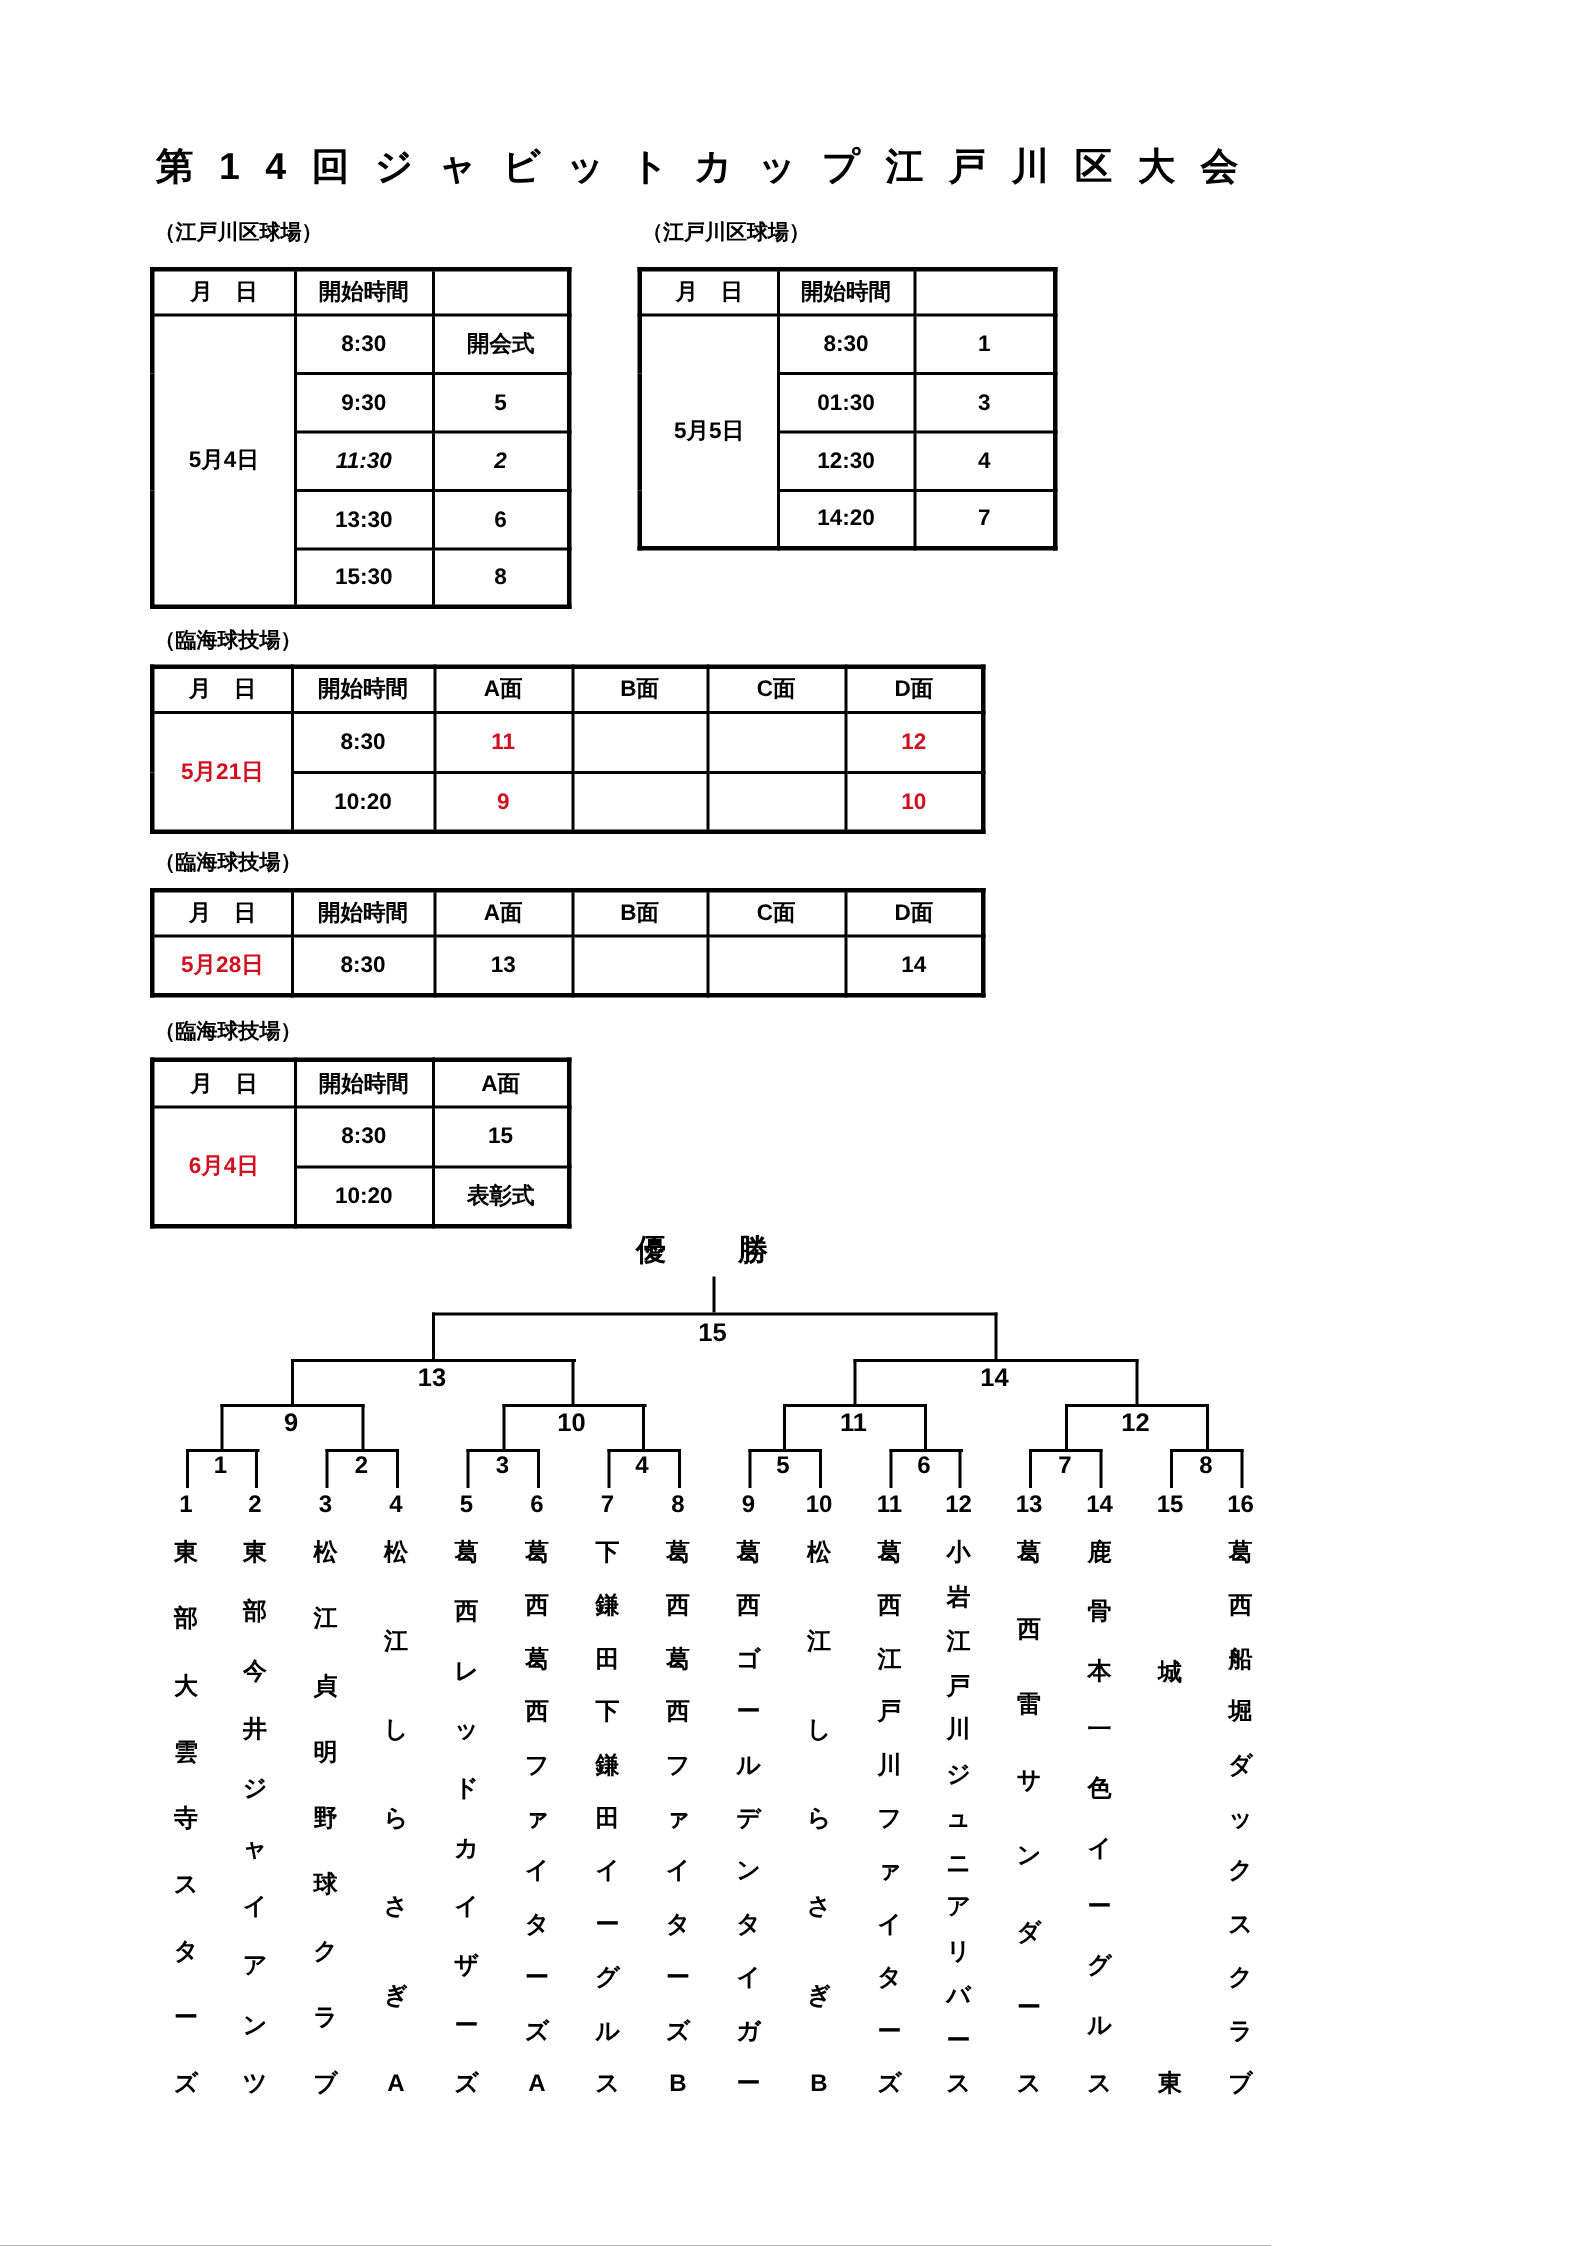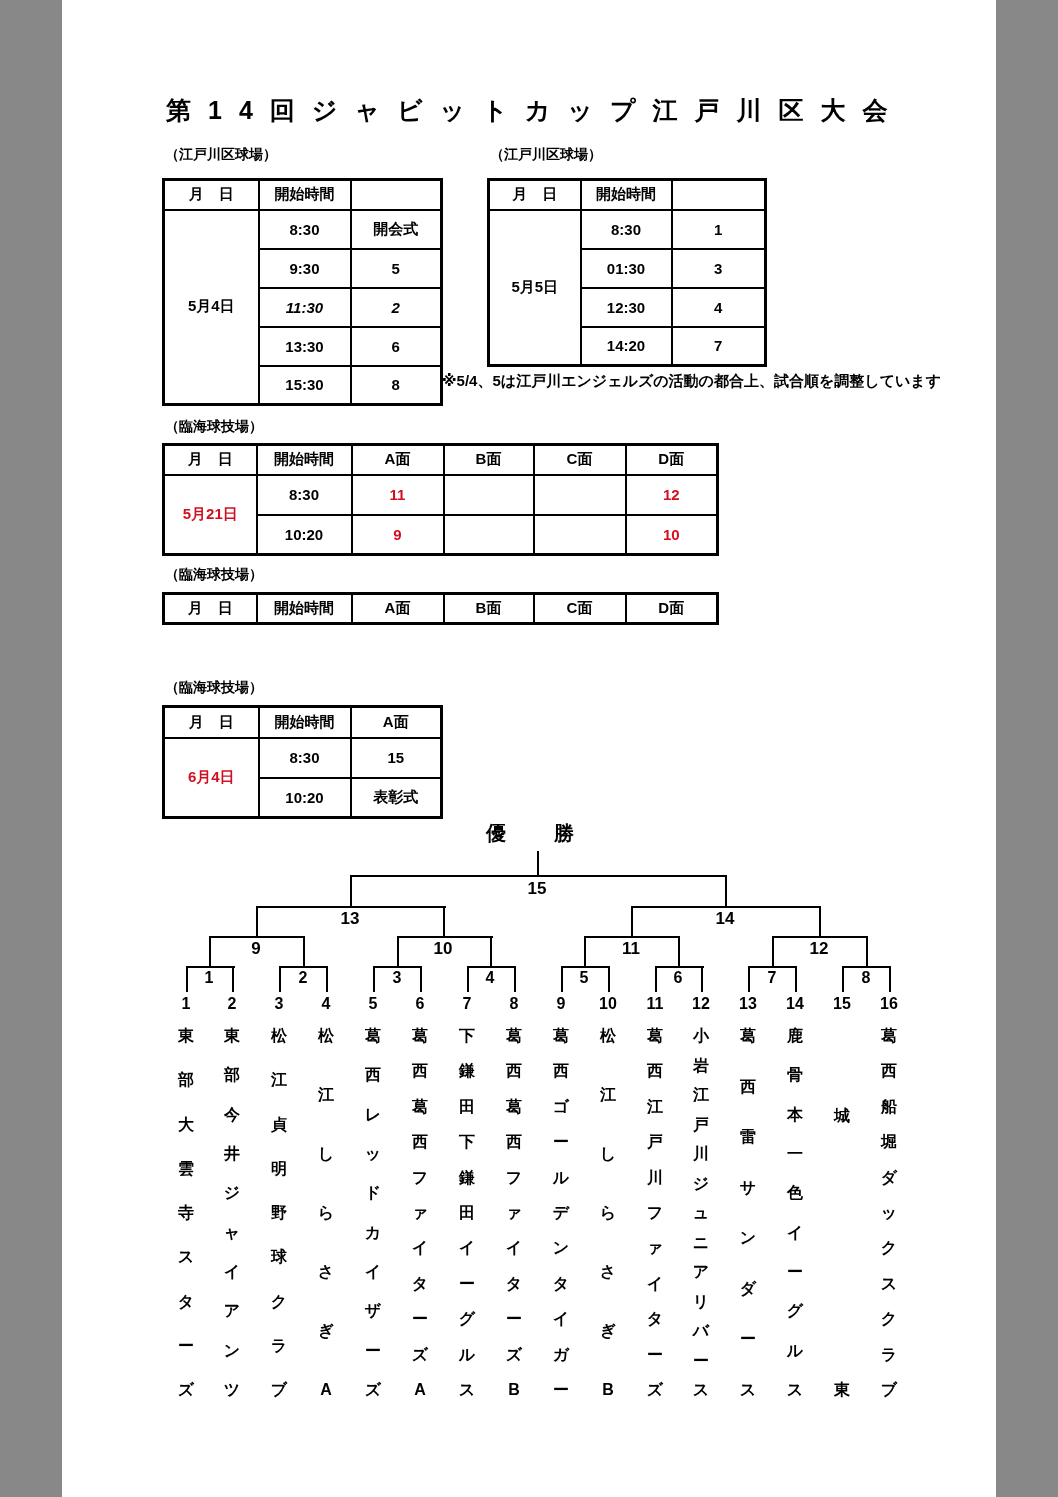--- a/index.html
+++ b/index.html
@@ -1,18 +1,18 @@
 <!DOCTYPE html>
 <html style="--red: #d01020; --line: #000000;"><head>
 <meta charset="utf-8">
 <style>
   :root{ --red:#d01020; --line:#000; }
   html,body{margin:0;padding:0;background:#888;}
   .page{
-    position:relative;width:934px;height:1497px;margin:0 auto;
+    position:relative;width:1058px;height:1497px;margin:0 auto;
     background:#fff;overflow:hidden;color:#000;
     font-family:"Liberation Sans","DejaVu Sans",sans-serif;
   }
   .abs{position:absolute;}
   #page-title{
     left:104px;top:94px;font-size:25px;font-weight:bold;
     letter-spacing:17px;white-space:nowrap;
   }
   .venue-label{font-size:14px;font-weight:bold;white-space:nowrap;}
   #venue-0{left:103px;top:146px;}
@@ -66,21 +66,20 @@
 
 <div class="page">
   <div class="abs" id="page-title">第14回ジャビットカップ江戸川区大会</div>
 
   <div class="abs venue-label" id="venue-0">（江戸川区球場）</div>
   <div class="abs venue-label" id="venue-1">（江戸川区球場）</div>
   <div class="abs venue-label" id="venue-2">（臨海球技場）</div>
   <div class="abs venue-label" id="venue-3">（臨海球技場）</div>
   <div class="abs venue-label" id="venue-4">（臨海球技場）</div>
 
-  <div class="abs note" id="note-0">※5/4、5は江戸川エンジェルズの活動の都合上、試合順を調整しています</div>
 
   <div id="tables-root">
       <table class="sched" id="sched-0">
         <colgroup>
           <col style="width: 95px;">
           <col style="width: 92px;">
           <col style="width: 91px;">
         </colgroup>
         <tbody>
           <tr style="height: 30px;">
@@ -187,20 +186,28 @@
           <col style="width: 92px;">
         </colgroup>
         <tbody>
           <tr style="height: 30px;">
             <th>月　日</th>
             <th>開始時間</th>
             <th>A面</th>
             <th>B面</th>
             <th>C面</th>
             <th>D面</th>
+          </tr>
+          <tr style="height: 40px;">
+            <td rowspan="1" class="red">5月28日</td>
+            <td>8:30</td>
+            <td>13</td>
+            <td></td>
+            <td></td>
+            <td>14</td>
           </tr>
         </tbody>
       </table>
       <table class="sched" id="sched-4">
         <colgroup>
           <col style="width: 95px;">
           <col style="width: 92px;">
           <col style="width: 91px;">
         </colgroup>
         <tbody>

